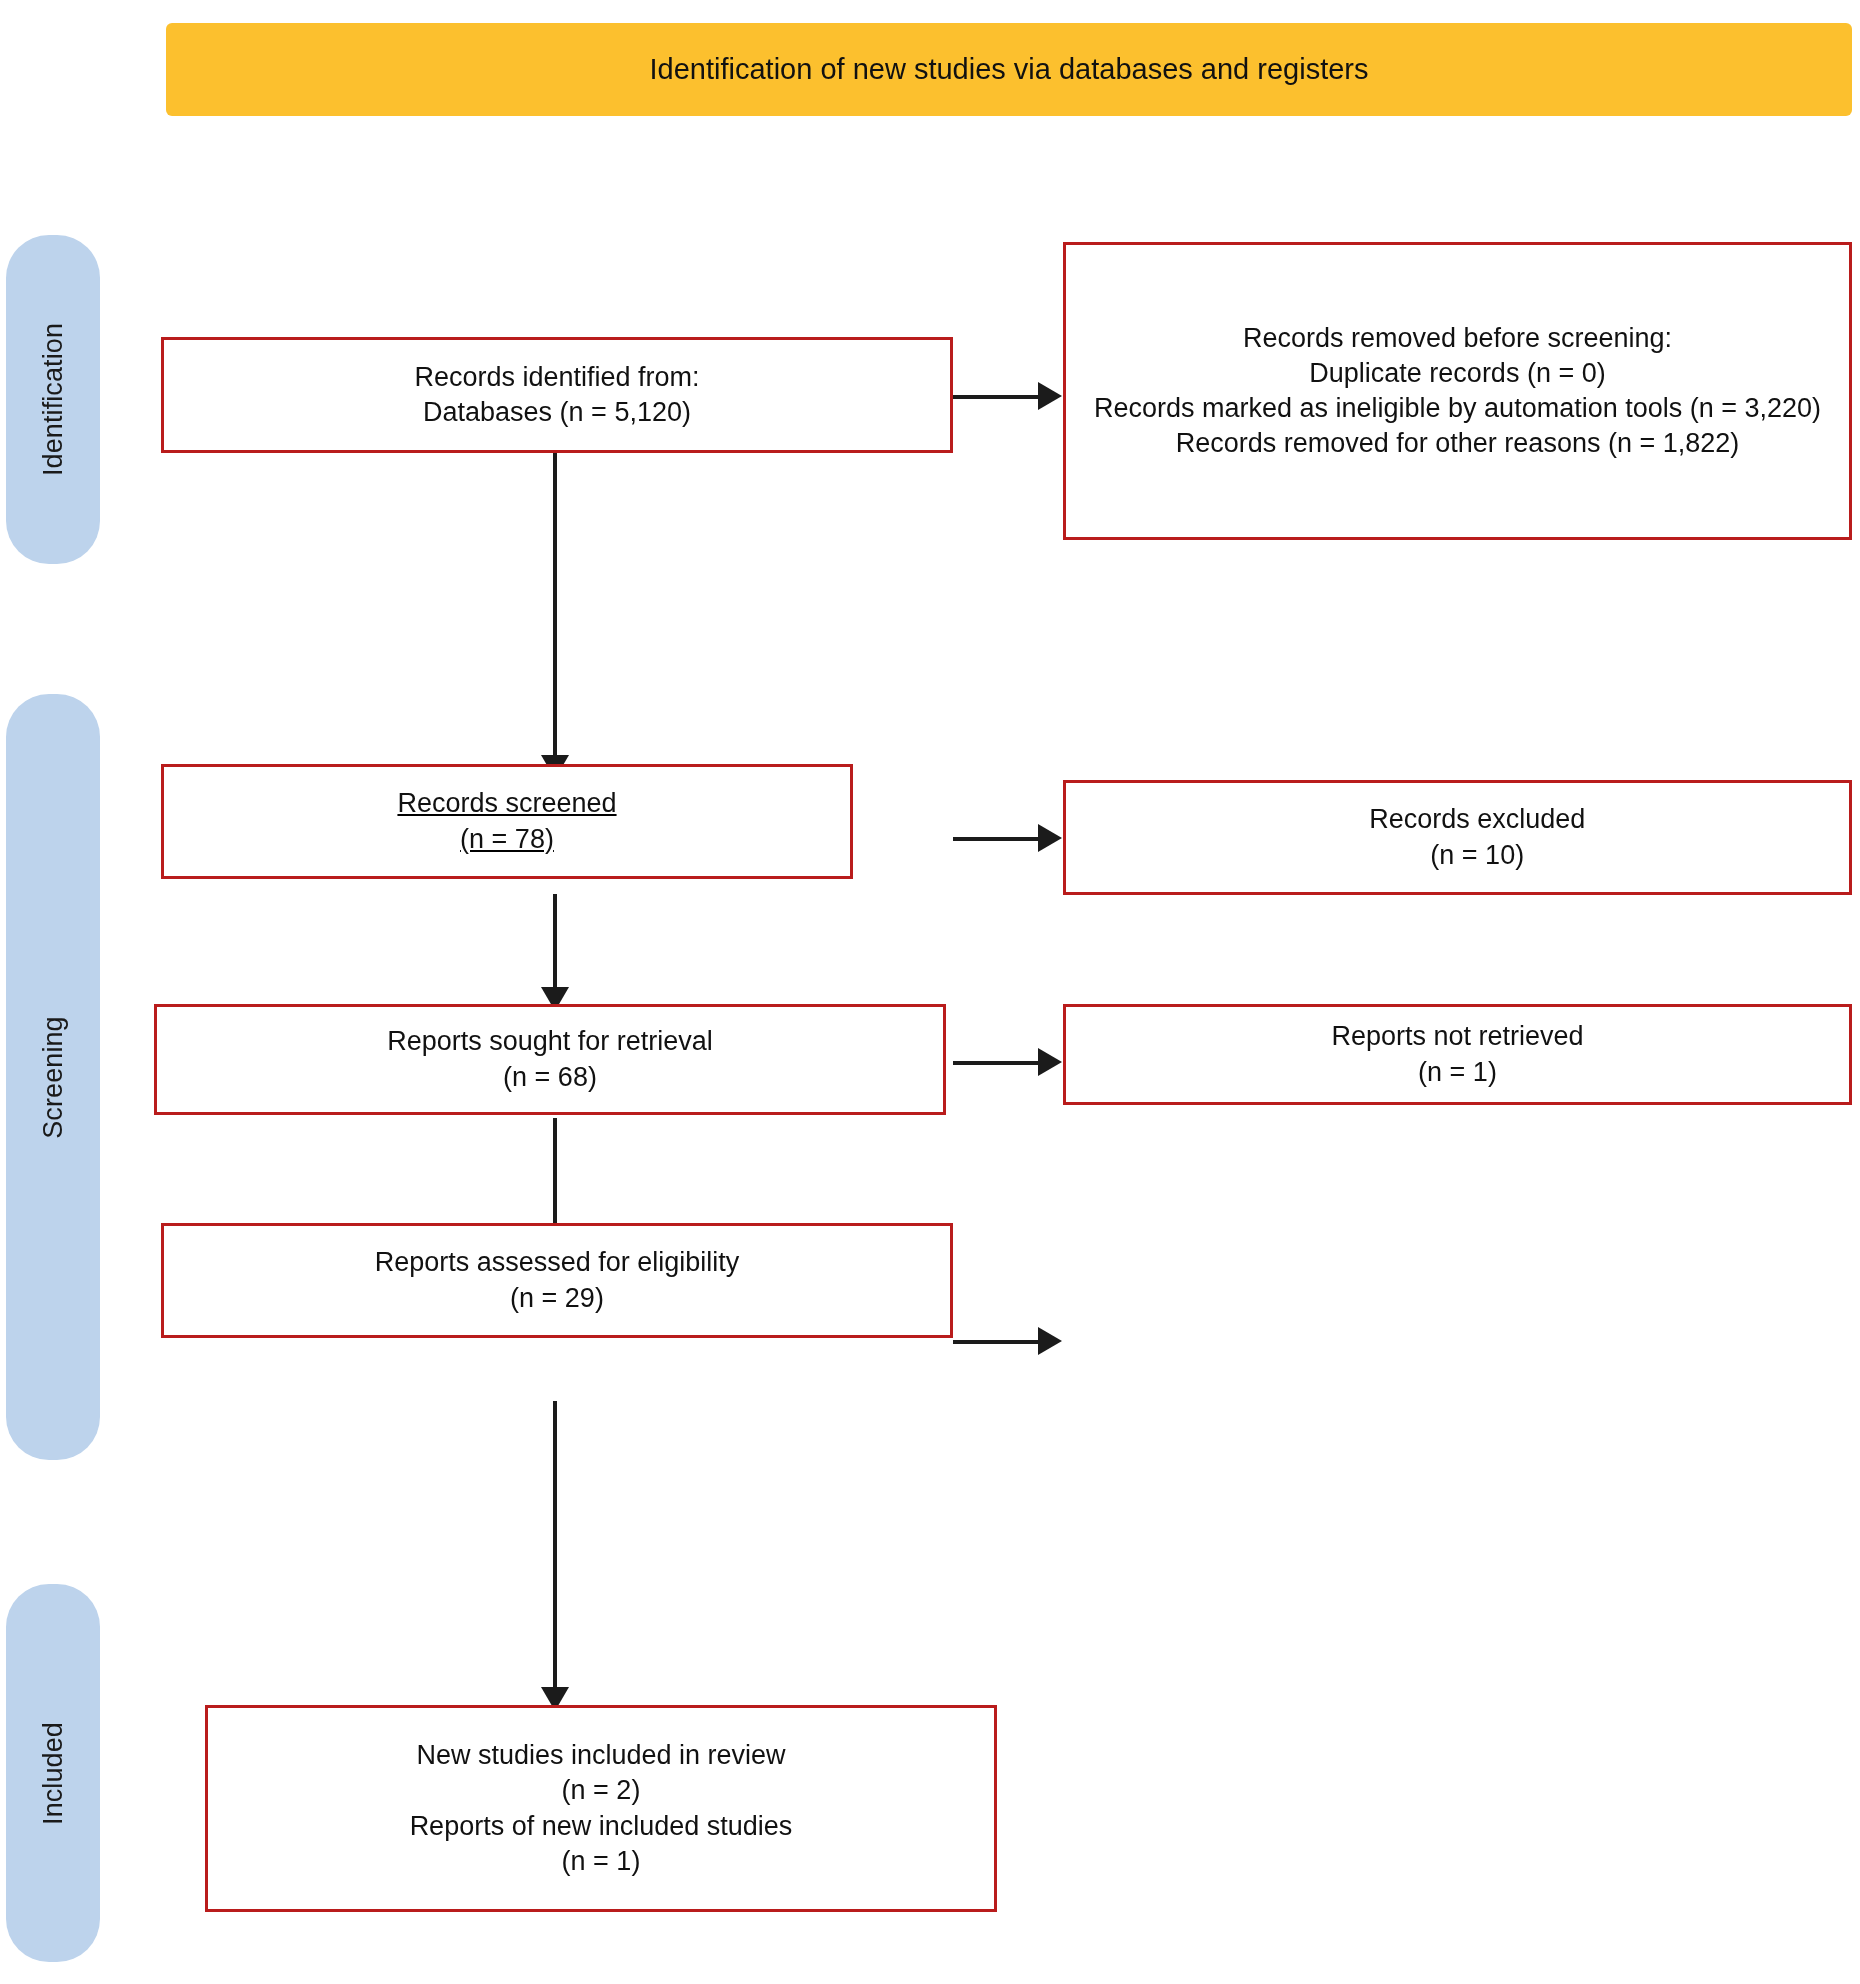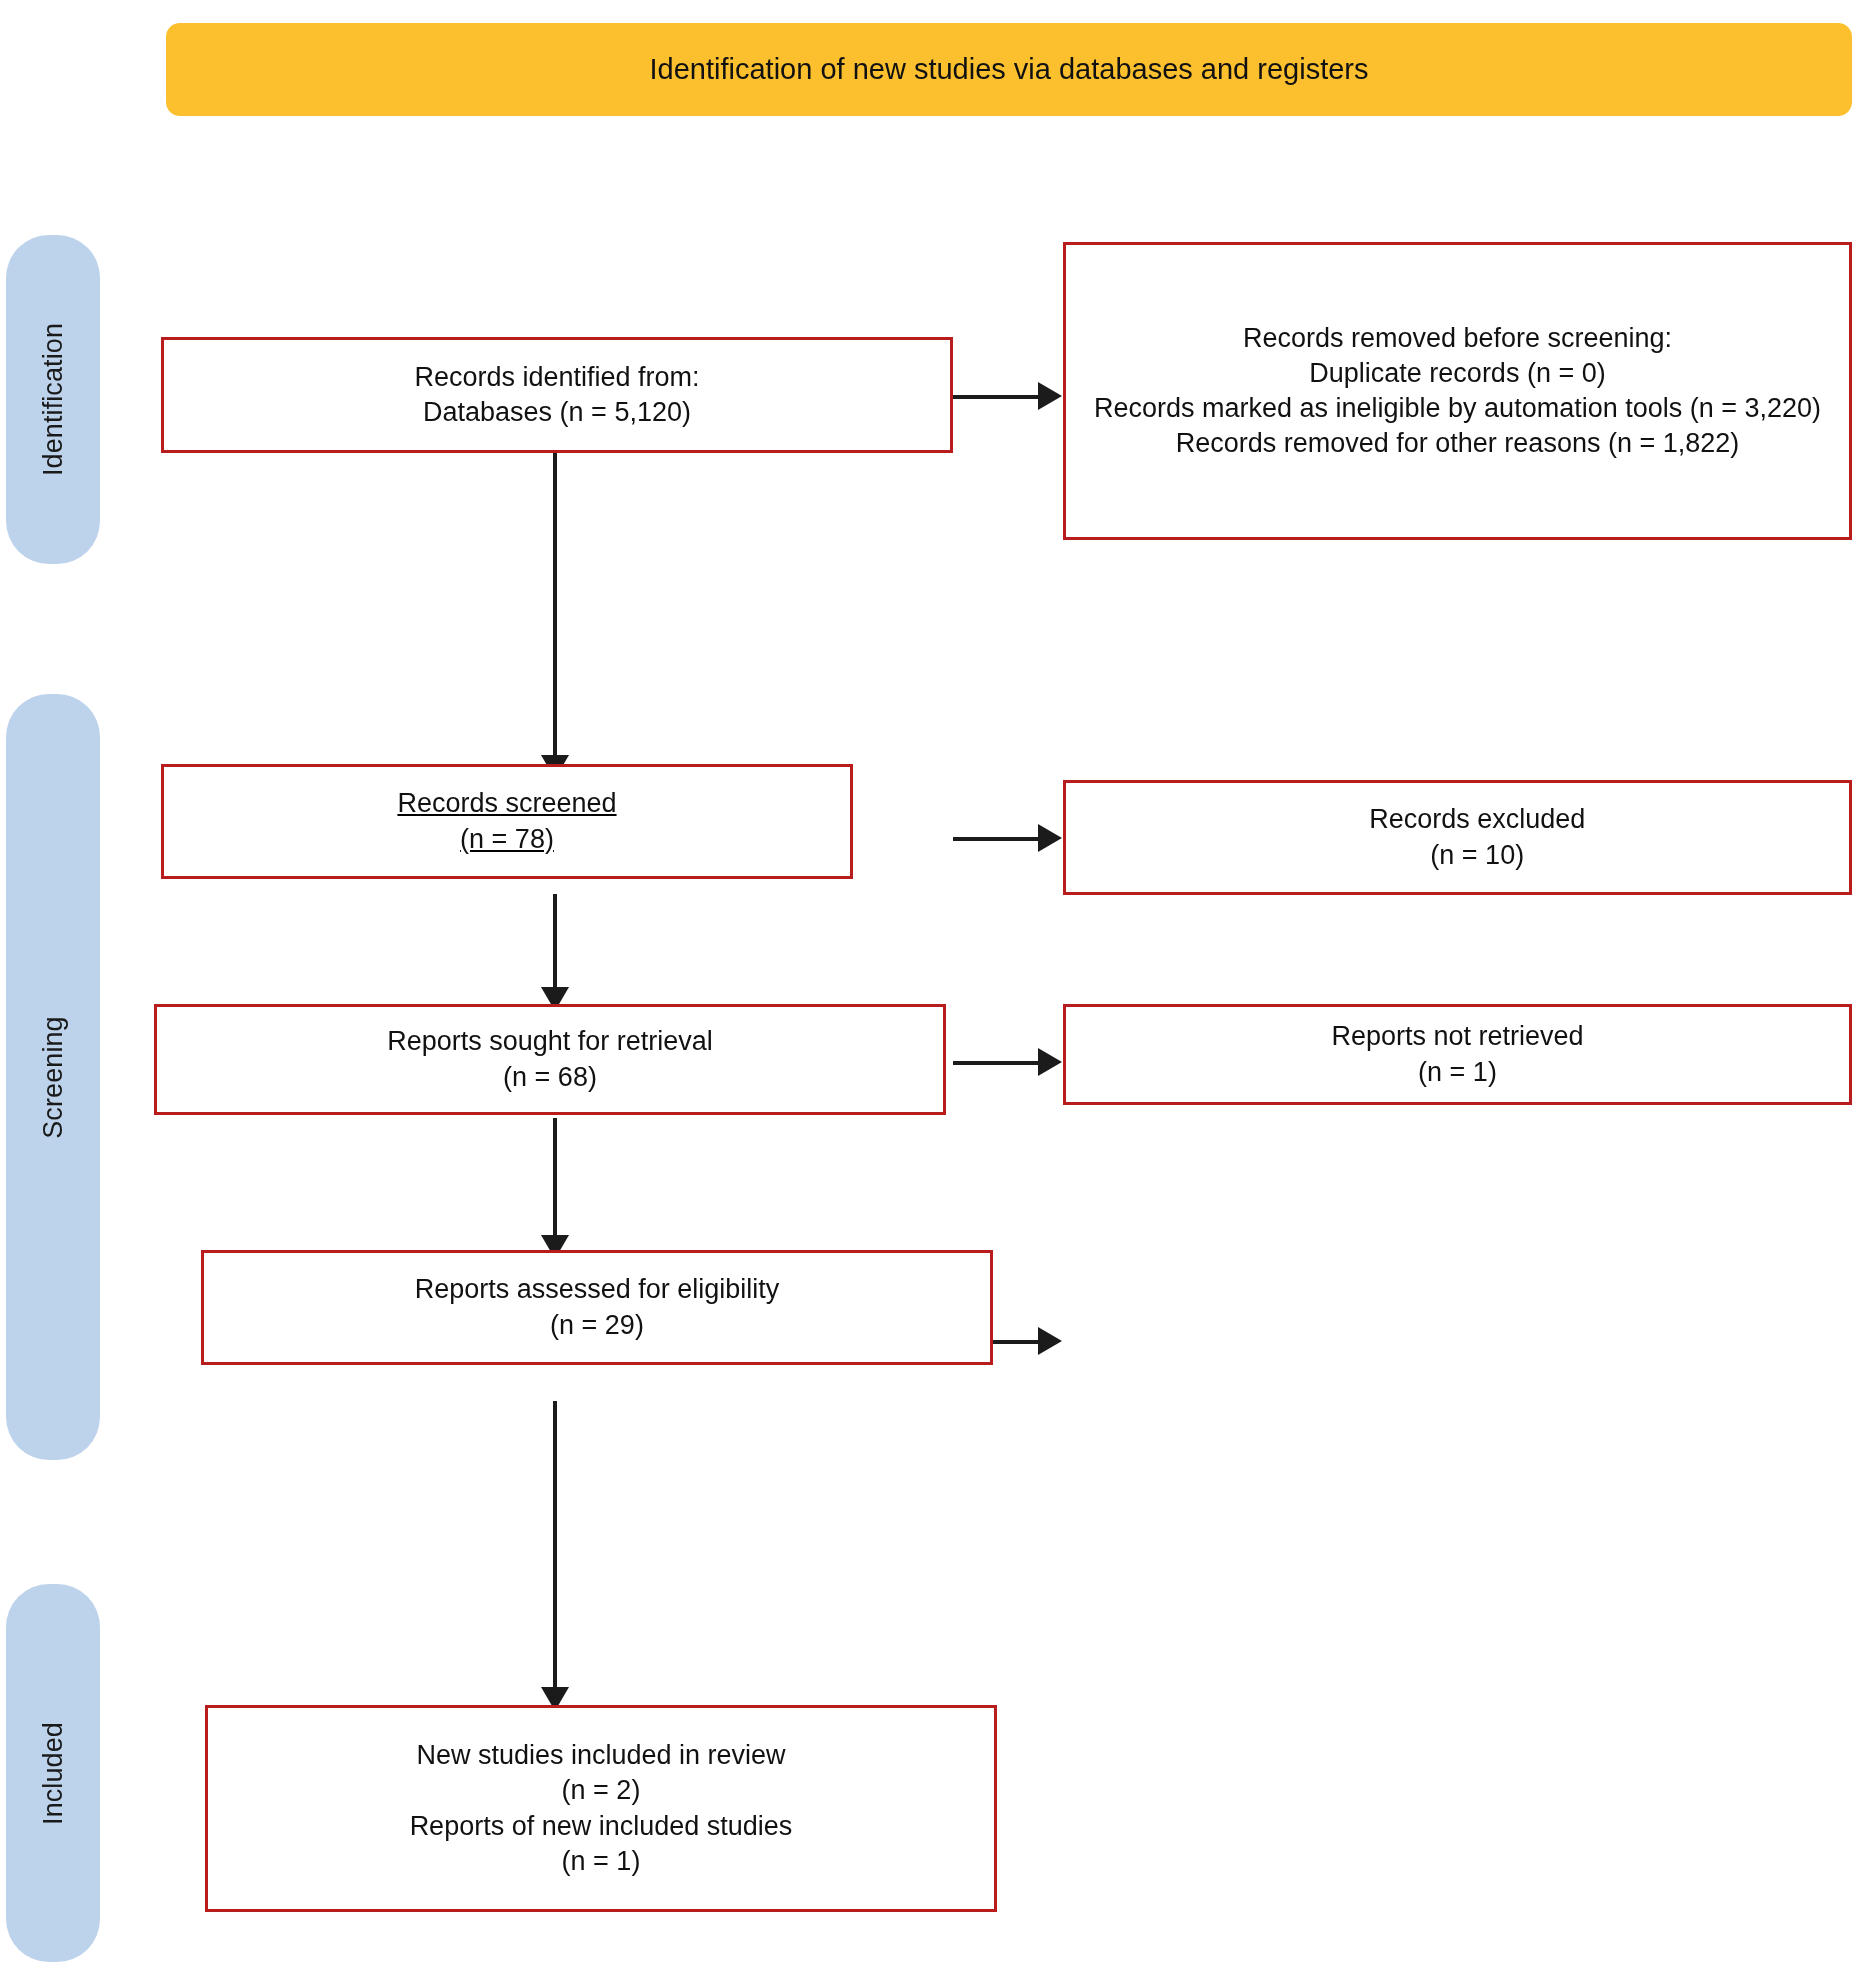--- a/index.html
+++ b/index.html
@@ -33,21 +33,21 @@
     font-size: 27px;
     color: #1a1a1a;
     font-family: "Liberation Sans", sans-serif;
     letter-spacing: 0.1px;
   }
 
   
   .banner {
     position: absolute;
     background: #fcc02e;
-    border-radius: 14px;
+    border-radius: 6px;
     display: flex;
     align-items: center;
     justify-content: center;
   }
   .banner .banner-label {
     font-size: 29px;
     color: #111111;
     text-align: center;
     font-family: "Liberation Sans", sans-serif;
   }
@@ -170,21 +170,21 @@
   <div class="flow-box" style="left:154px; top:1004px; width:792px; height:111px;">
     <span class="box-text">Reports sought for retrieval
 (n = 68)</span>
   </div>
 
   <div class="flow-box" style="left:1063px; top:1004px; width:789px; height:101px;">
     <span class="box-text">Reports not retrieved
 (n = 1)</span>
   </div>
 
-  <div class="flow-box" style="left:161px; top:1250px; width:792px; height:115px;margin-left:40px;">
+  <div class="flow-box" style="left:161px; top:1223px; width:792px; height:115px;">
     <span class="box-text">Reports assessed for eligibility
 (n = 29)</span>
   </div>
 
 
   <div class="flow-box" style="left:161px; top:1705px; width:792px; height:207px;margin-left:44px;">
     <span class="box-text">New studies included in review
 (n = 2)
 Reports of new included studies
 (n = 1)</span>

